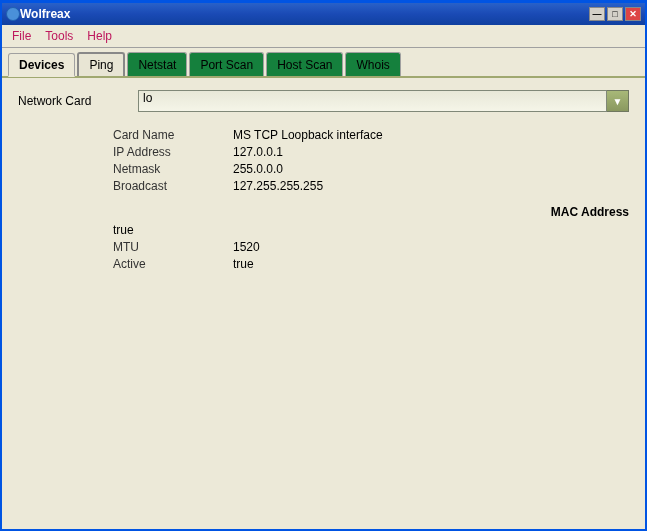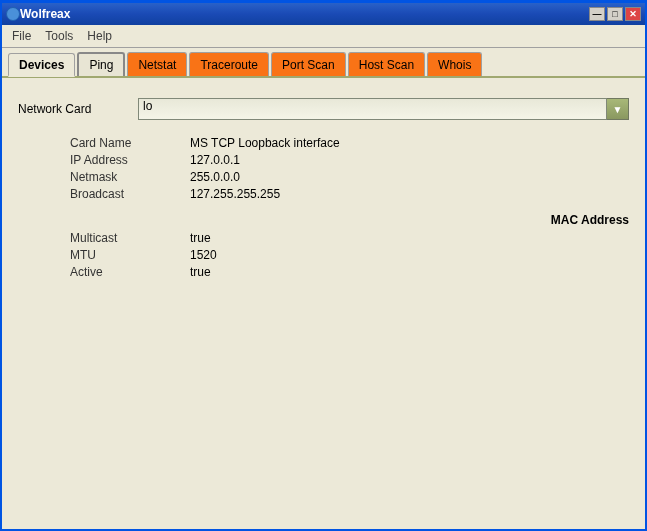--- a/index.html
+++ b/index.html
@@ -80,36 +80,36 @@
       border-bottom: 1px solid #a0a0a0;
       padding: 2px 4px;
       display: flex;
       gap: 2px;
     }
 
     .menu-item {
       padding: 2px 6px;
       cursor: pointer;
       font-size: 12px;
-      color: #404040;
+      color: #be185d;
     }
 
     
     .tab-bar {
       display: flex;
       align-items: center;
       padding: 4px 6px 0 6px;
       background: #ece9d8;
       border-bottom: 2px solid #a0a870;
       gap: 2px;
     }
 
     .tab {
       padding: 4px 10px;
-      background: #f97316;
+      background: #15803d;
       border: 1px solid #a0a0a0;
       border-bottom: none;
       cursor: pointer;
       font-size: 12px;
       color: #000;
       border-radius: 3px 3px 0 0;
       height: 24px;
       display: flex;
       align-items: center;
     }
@@ -124,21 +124,21 @@
 
     .tab.hovered {
       background: #e8e5d4;
       border: 2px solid #888;
       border-bottom: none;
     }
 
     
     .content {
       flex: 1;
-      padding: 20px 16px;
+      padding: 12px 16px;
       background: #ece9d8;
     }
 
     .form-row {
       display: flex;
       align-items: center;
       margin-bottom: 16px;
     }
 
     .form-label {
@@ -172,21 +172,21 @@
       display: flex;
       align-items: center;
       justify-content: center;
       cursor: pointer;
       color: white;
       font-size: 10px;
     }
 
     
     .info-section {
-      margin-left: 52px;
+      margin-left: 95px;
     }
 
     .info-block {
       margin-bottom: 12px;
     }
 
     .info-section-title {
       font-size: 12px;
       font-weight: bold;
       color: #000;
@@ -230,21 +230,20 @@
   <div class="menubar">
     <div class="menu-item">File</div>
     <div class="menu-item">Tools</div>
     <div class="menu-item">Help</div>
   </div>
 
   <div class="tab-bar">
     <div class="tab active">Devices</div>
     <div class="tab hovered">Ping</div>
     <div class="tab">Netstat</div>
-    <div class="tab">Traceroute</div>
     <div class="tab">Port Scan</div>
     <div class="tab">Host Scan</div>
     <div class="tab">Whois</div>
   </div>
 
   <div class="content">
 
     <div class="form-row">
       <div class="form-label">Network Card</div>
       <div class="dropdown-container">
@@ -270,21 +269,20 @@
         </div>
         <div class="info-row">
           <div class="info-key">Broadcast</div>
           <div class="info-value">127.255.255.255</div>
         </div>
       </div>
 
       <div class="info-block">
         <div class="info-section-title">MAC Address</div>
         <div class="info-row">
-          <div class="info-key">Multicast</div>
           <div class="info-value">true</div>
         </div>
         <div class="info-row">
           <div class="info-key">MTU</div>
           <div class="info-value">1520</div>
         </div>
         <div class="info-row">
           <div class="info-key">Active</div>
           <div class="info-value">true</div>
         </div>

